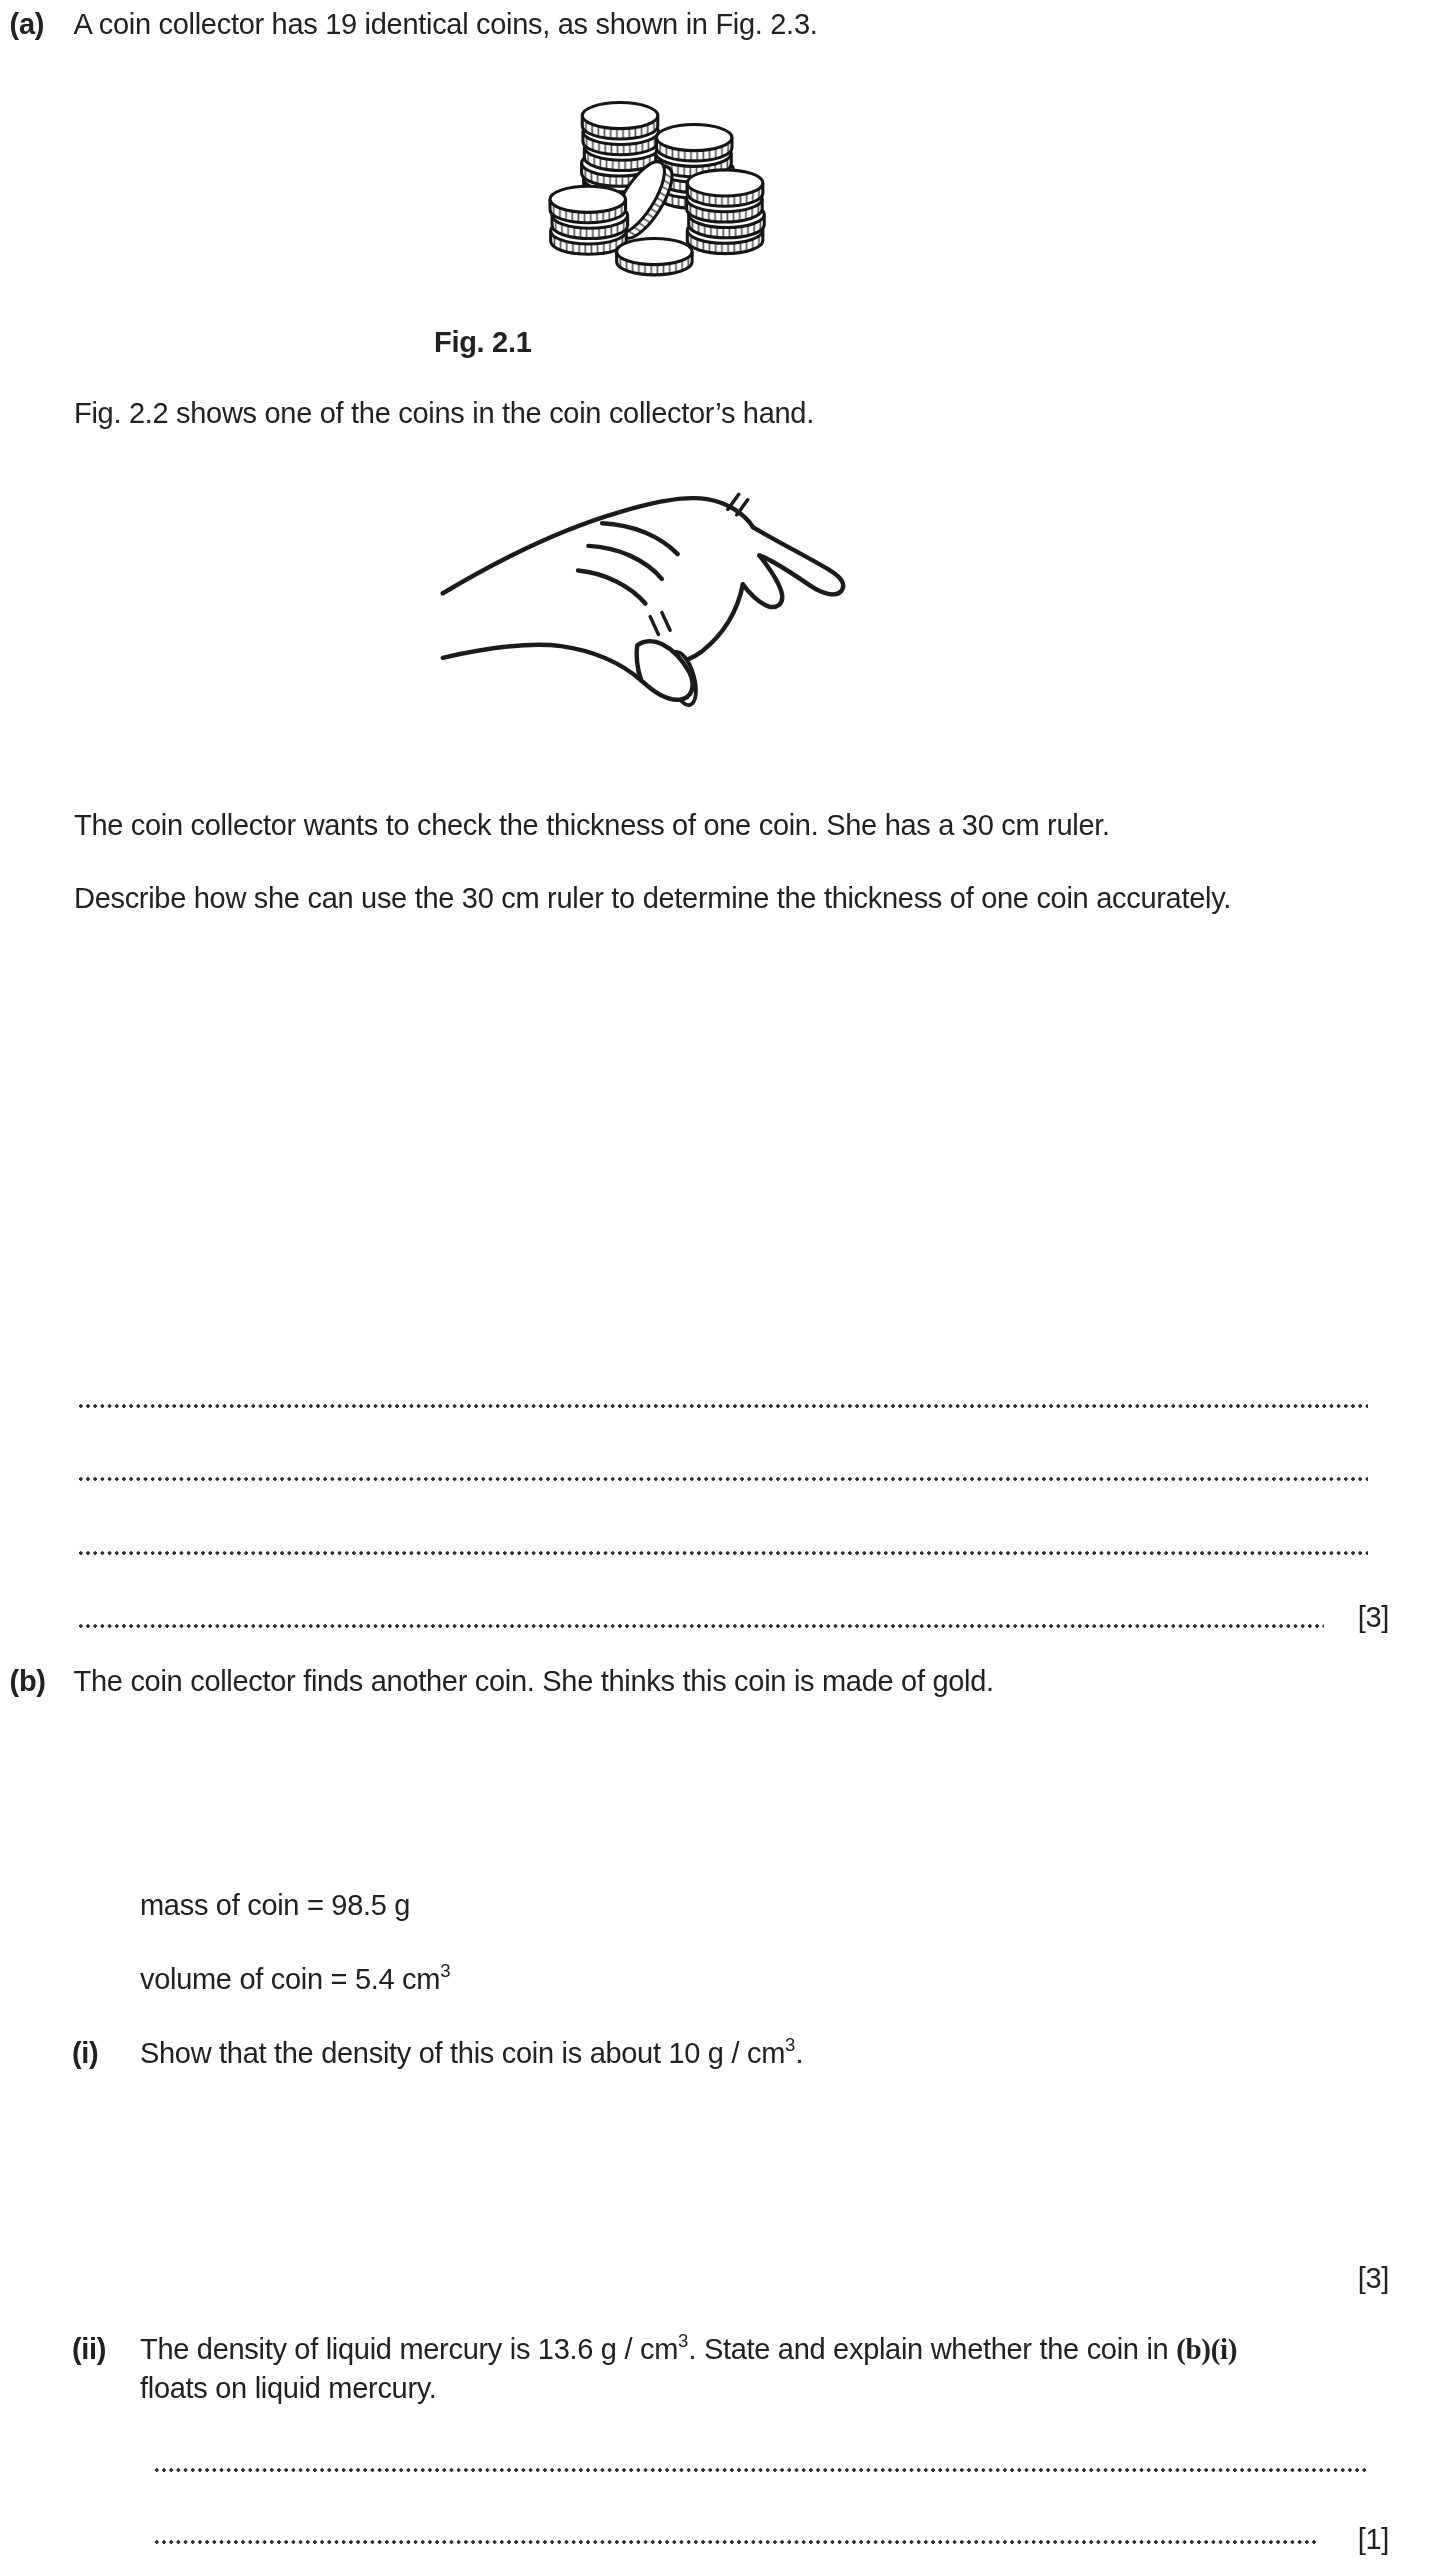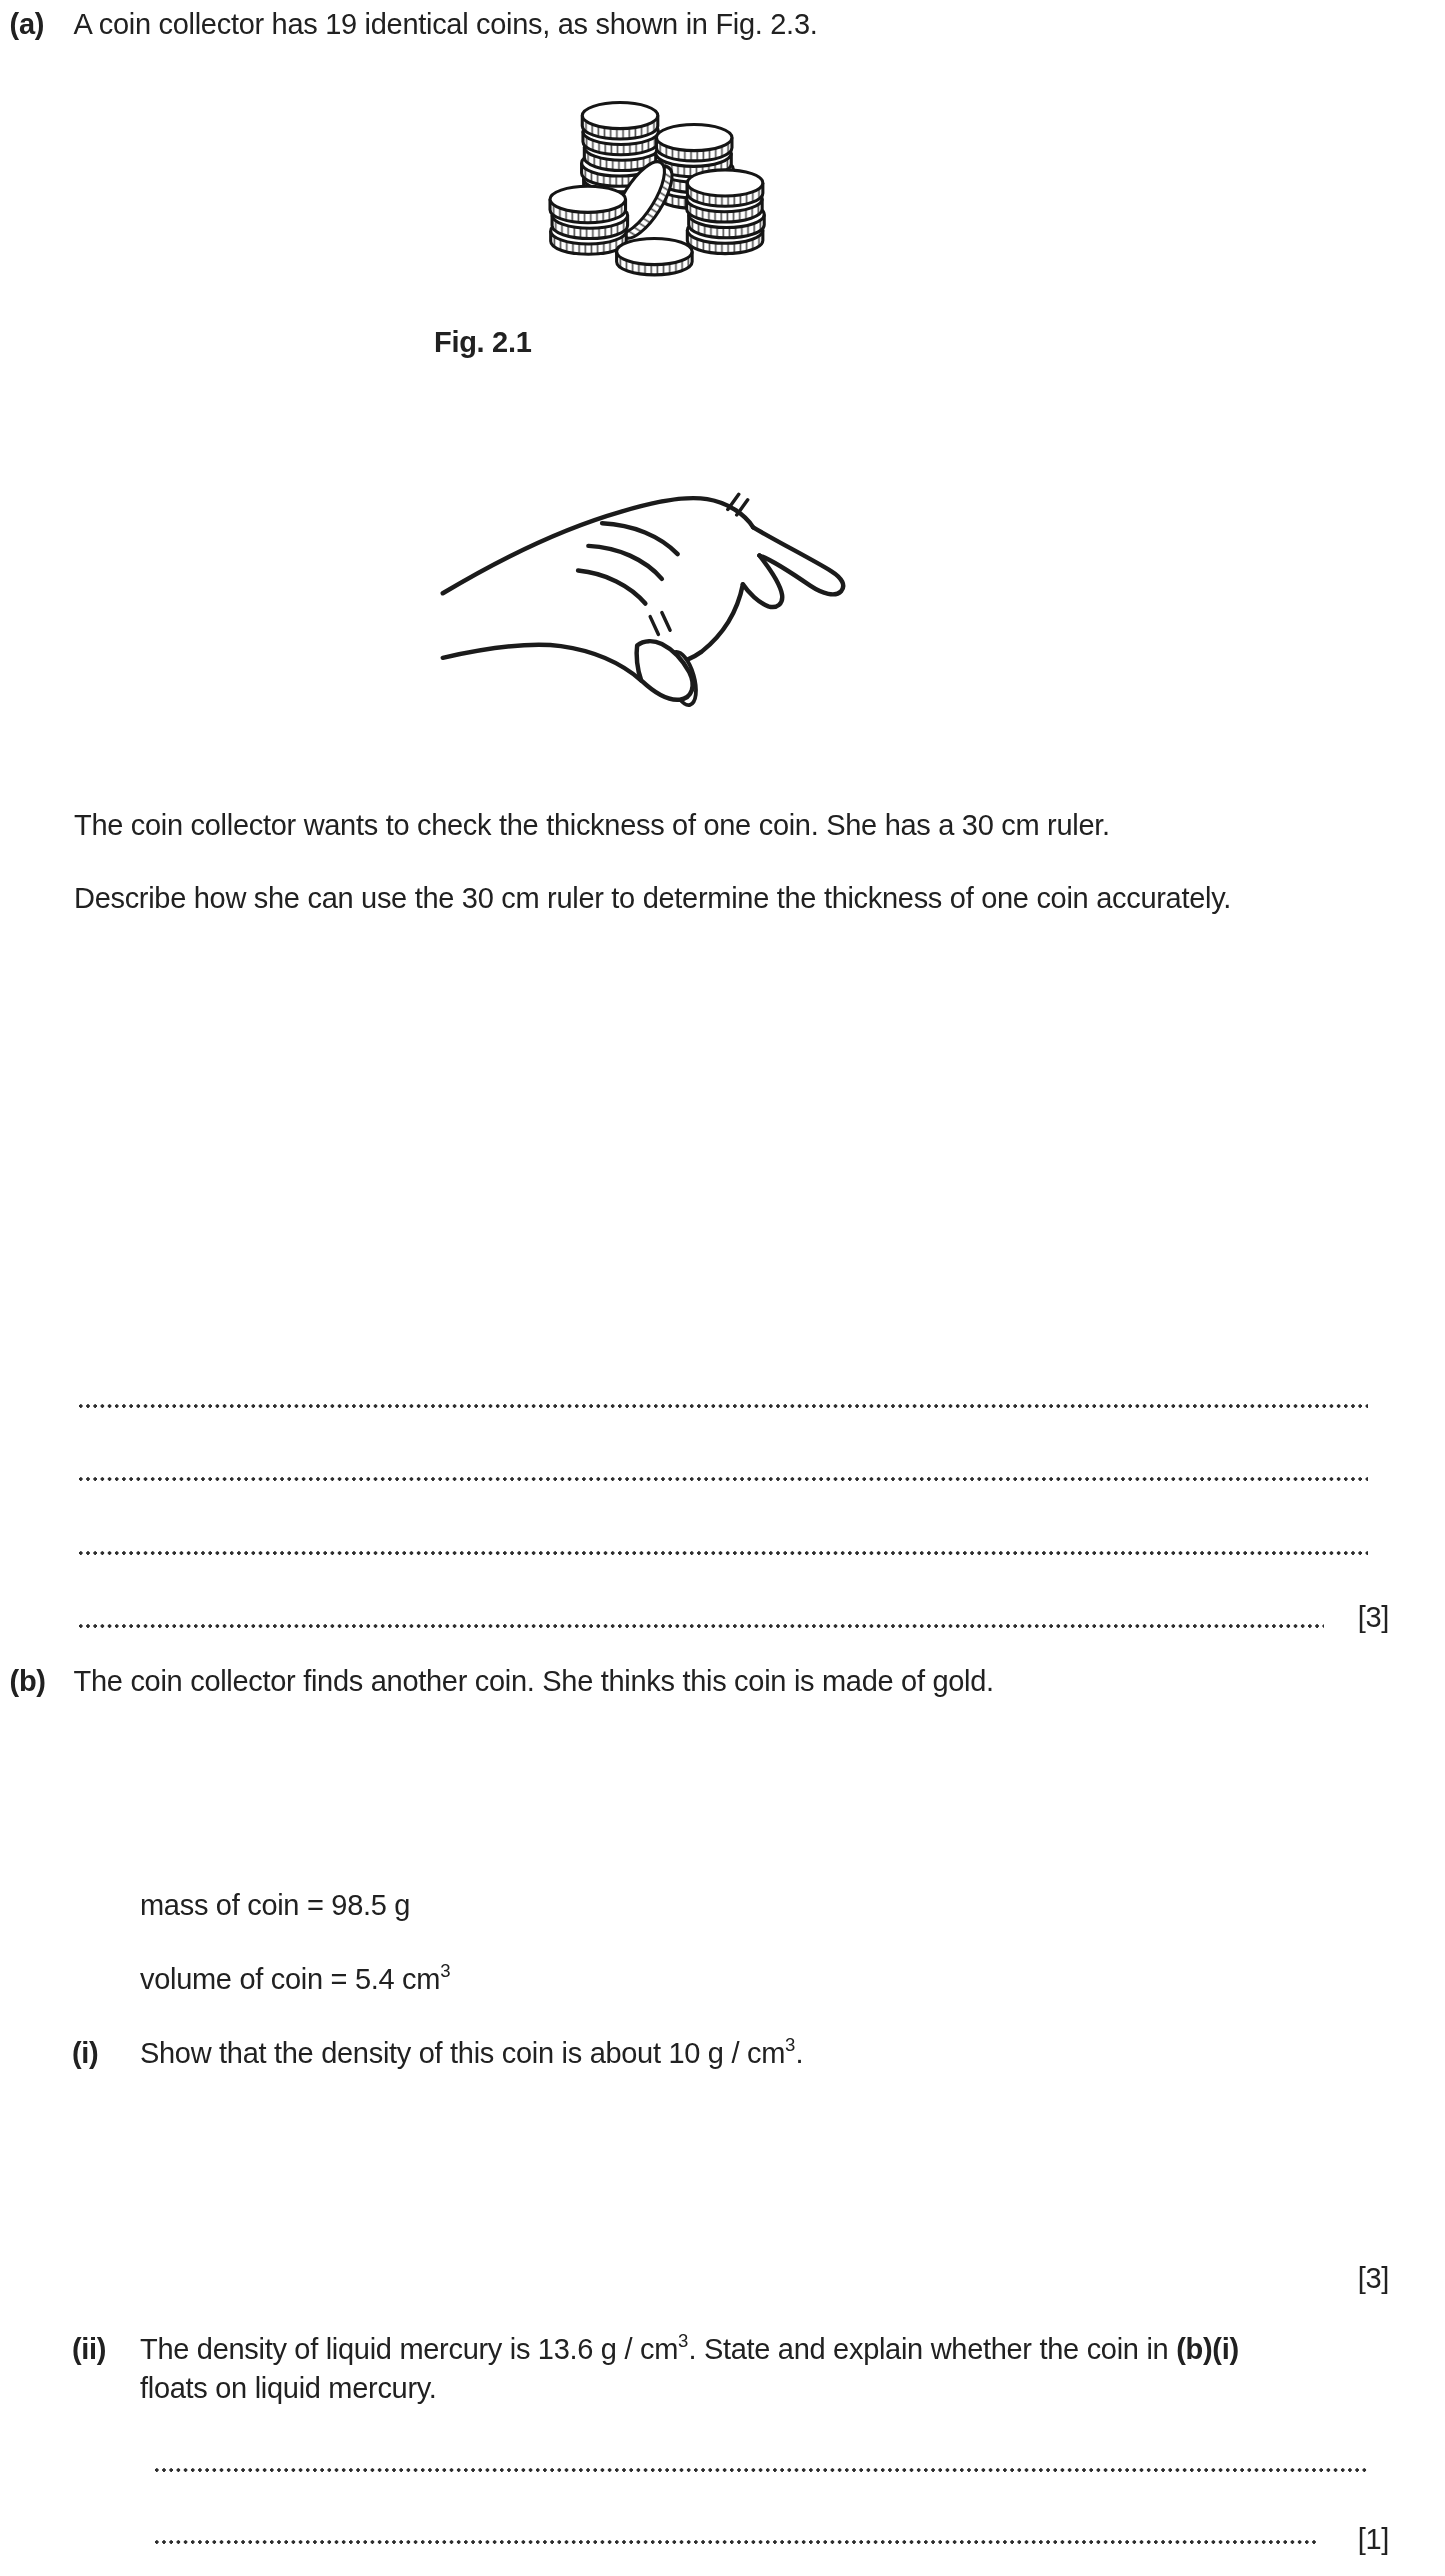--- a/index.html
+++ b/index.html
@@ -20,21 +20,21 @@
   .txt .line{display:block;}
   .figcap{position:absolute;left:434px;width:413px;text-align:left;font-weight:bold;}
   .figwrap{position:absolute;}
   .dotline{
     position:absolute;height:4.1px;
     background-image:radial-gradient(circle at 1.8px 2.1px,#2d2d2d 1.6px,rgba(0,0,0,0) 1.9px);
     background-size:7.2px 4.1px;background-repeat:repeat-x;background-position:left center;
   }
   .marks{position:absolute;right:57px;text-align:right;}
   sup{font-size:18.6px;line-height:0;vertical-align:12.4px;letter-spacing:0;}
-  b{font-weight:bold;}
+  b{font-weight:bold;font-family:Liberation Serif, serif;}
   svg{display:block;}
 </style>
 </head>
 <body>
 
 <div class="page">
 
   <div class="para labeled" style="top:4.8px">
     <span class="lbl">(a)</span>
       <span>A coin collector has 19 identical coins, as shown in Fig. 2.3.</span>
@@ -77,20 +77,21 @@
 
       <use href="#cn" x="104" y="198"></use>
         <use href="#cn" x="106" y="175"></use>
         <use href="#cn" x="103" y="152"></use>
 
       <use href="#cn" x="200" y="228"></use>
     </svg>
   </div>
   <div class="figcap" style="top:323px">Fig. 2.1</div>
 
+  <div class="para plain" style="top:394px">Fig. 2.2 shows one of the coins in the coin collector’s hand.</div>
 
   <div class="figwrap" style="left:439px;top:482px">
     <svg width="410" height="228" viewBox="0 0 596 332">
       <g stroke="#1b1b1b" stroke-width="6.5" fill="none" stroke-linecap="round" stroke-linejoin="round">
 
         <path d="M 5,162 C 95,108 185,66 265,43 C 315,28 360,20 390,25 C 420,30 445,47 457,66"></path>
 
         <path d="M 457,66 C 492,87 542,112 571,130 C 587,140 592,151 585,159 C 577,168 558,163 540,151 C 514,133 486,114 466,107"></path>
 
         <path d="M 466,107 C 481,126 496,147 499,164 C 501,177 492,185 479,181 C 465,176 450,161 442,149"></path>

